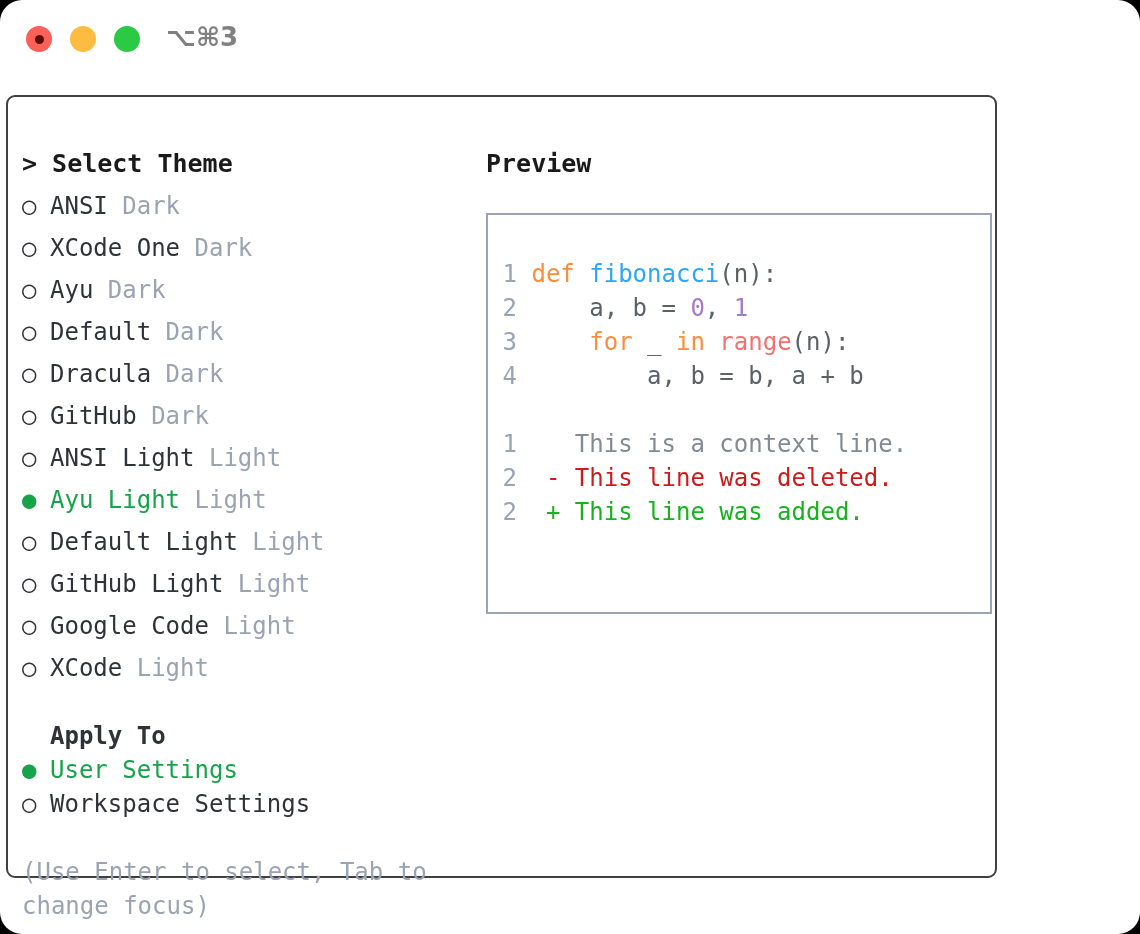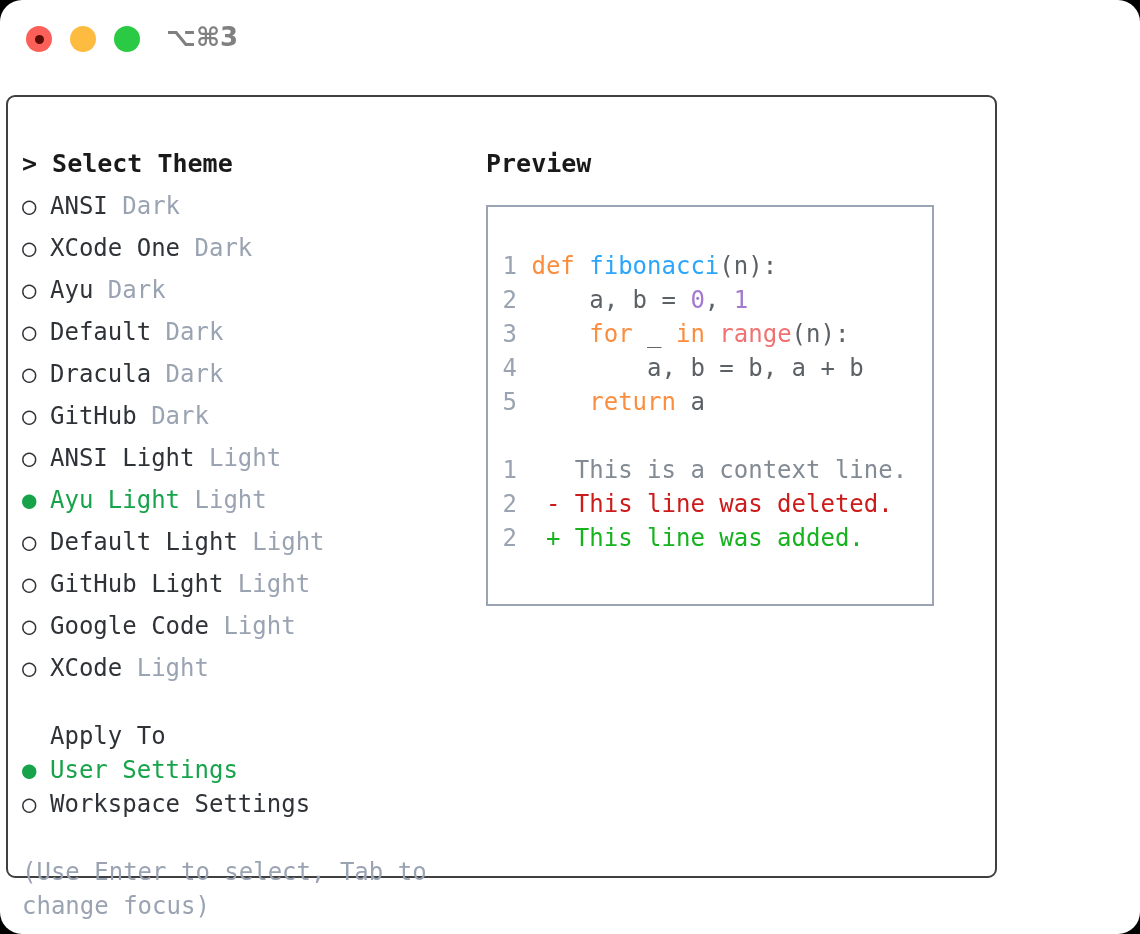--- a/index.html
+++ b/index.html
@@ -125,42 +125,43 @@
   .opt-variant { color: #9aa3b2; margin-top: 8px; }
 
   .applyto-block { margin-top: 34px; }
   .applyto-title {
     font-size: 24px;
     color: #2f3338;
     line-height: 34px;
     padding-left: 28px;
     white-space: pre;
     font-family: "DejaVu Sans Mono", monospace;
+    font-weight: bold;
   }
 
   .hint {
     margin-top: 34px;
     font-size: 24px;
     color: #9aa3b2;
     line-height: 34px;
     width: 410px;
     font-family: "DejaVu Sans Mono", monospace;
   }
 
   
   .right-col {
     position: absolute;
     left: 478px;
     top: 50px;
     width: 490px;
   }
 
   .preview-box {
-    margin-top: 24px;
-    width: 448px;
+    margin-top: 32px;
+    width: 506px;
     height: 401px;
     border: 2px solid #9aa4b4;
     box-sizing: border-box;
     background: #ffffff;
     position: relative;
   }
 
   .code-area {
     position: absolute;
     left: 14px;
@@ -240,21 +241,20 @@
     <div class="right-col">
       <div class="heading">Preview</div>
 
       <div class="preview-box">
         <div class="code-area">
           <div id="code-lines">
               <div class="code-line"><span class="lineno">1</span> <span class="tok-kw">def </span><span class="tok-fn">fibonacci</span><span class="tok-txt">(n):</span></div>
               <div class="code-line"><span class="lineno">2</span> <span class="tok-txt">    a, b = </span><span class="tok-num">0</span><span class="tok-txt">, </span><span class="tok-num">1</span></div>
               <div class="code-line"><span class="lineno">3</span> <span class="tok-txt">    </span><span class="tok-kw">for</span><span class="tok-txt"> _ </span><span class="tok-kw">in</span><span class="tok-txt"> </span><span class="tok-call">range</span><span class="tok-txt">(n):</span></div>
               <div class="code-line"><span class="lineno">4</span> <span class="tok-txt">        a, b = b, a + b</span></div>
-              <div class="code-line"><span class="lineno">5</span> <span class="tok-txt">    </span><span class="tok-kw">return</span><span class="tok-txt"> a</span></div>
             </div>
           <div class="code-spacer"></div>
           <div id="diff-lines">
               <div class="code-line"><span class="lineno">1</span>  <span class="diff-ctx">  </span><span class="diff-ctx">This is a context line.</span></div>
               <div class="code-line"><span class="lineno">2</span>  <span class="diff-del">- </span><span class="diff-del">This line was deleted.</span></div>
               <div class="code-line"><span class="lineno">2</span>  <span class="diff-add">+ </span><span class="diff-add">This line was added.</span></div>
             </div>
         </div>
       </div>
     </div>

